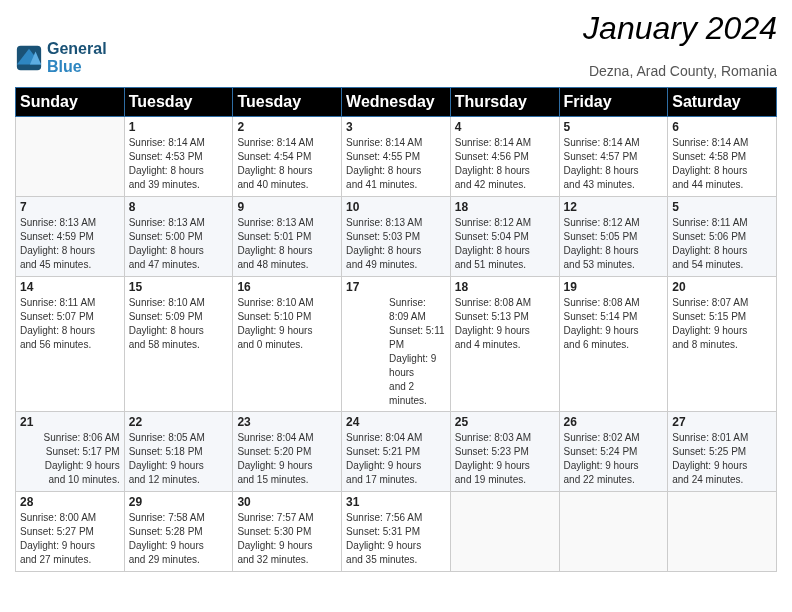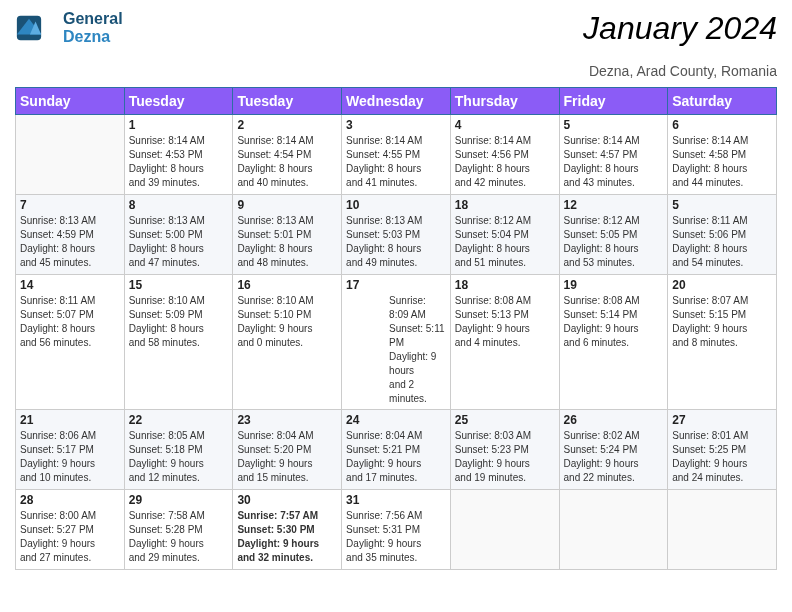--- a/index.html
+++ b/index.html
@@ -17,21 +17,22 @@
     }
     .header {
       display: flex;
       justify-content: space-between;
       align-items: flex-start;
       margin-bottom: 8px;
     }
     .logo {
       display: flex;
       align-items: center;
-      gap: 20px;
+      gap: 4px;
+      margin-top: 30px;
     }
     .logo-icon {
       width: 28px;
       height: 28px;
     }
     .title-block {
       text-align: right;
     }
     .month-title {
       font-size: 32px;
@@ -43,23 +44,23 @@
       font-size: 14px;
       color: #555;
       margin-top: 16px;
     }
     table {
       width: 100%;
       border-collapse: collapse;
       table-layout: fixed;
     }
     thead tr th {
-      background: #8b5cf6;
+      background: #000000;
       color: #fff;
-      font-size: 14px;
+      font-size: 16px;
       font-weight: bold;
       padding: 5px 4px;
       text-align: left;
       border: 1px solid #2e6da4;
     }
     tbody tr {
       background: #fff;
     }
     tbody tr:nth-child(even) {
       background: #f5f7fa;
@@ -94,21 +95,21 @@
 <div class="container">
   <div class="header">
     <div class="logo">
       <svg class="logo-icon" viewBox="0 0 30 30">
         <rect x="2" y="2" width="26" height="26" rx="4" fill="#1a5276"></rect>
         <polygon points="15,5 28,22 2,22" fill="#2e86c1"></polygon>
         <polygon points="22,8 28,22 16,22" fill="#5dade2"></polygon>
       </svg>
       <div>
         <div style="font-size:16px;font-weight:bold;color:#1a5276;">General</div>
-        <div style="font-size:16px;font-weight:bold;color:#2e86c1;">Dezna</div>
+        <div style="font-size:16px;font-weight:bold;color:#2e86c1;">Blue</div>
       </div>
     </div>
     <div class="title-block">
       <div class="month-title">January 2024</div>
       <div class="subtitle">Dezna, Arad County, Romania</div>
     </div>
   </div>
 
   <table>
     <thead>
@@ -266,21 +267,21 @@
             <span class="day-num">20</span>
             <div class="day-info" style="white-space: pre-line;">Sunrise: 8:07 AM
 Sunset: 5:15 PM
 Daylight: 9 hours
 and 8 minutes.</div>
           </td>
         </tr>
         <tr>
           <td>
             <span class="day-num">21</span>
-            <div class="day-info" style="white-space: pre-line;">Sunrise: 8:06 AM
+            <div class="day-info" style="white-space: pre-line; text-align: right;">Sunrise: 8:06 AM
 Sunset: 5:17 PM
 Daylight: 9 hours
 and 10 minutes.</div>
           </td>
           <td>
             <span class="day-num">22</span>
             <div class="day-info" style="white-space: pre-line;">Sunrise: 8:05 AM
 Sunset: 5:18 PM
 Daylight: 9 hours
 and 12 minutes.</div>
@@ -331,21 +332,21 @@
           </td>
           <td>
             <span class="day-num">29</span>
             <div class="day-info" style="white-space: pre-line;">Sunrise: 7:58 AM
 Sunset: 5:28 PM
 Daylight: 9 hours
 and 29 minutes.</div>
           </td>
           <td>
             <span class="day-num">30</span>
-            <div class="day-info" style="white-space: pre-line; font-weight: bold;">Sunrise: 7:57 AM
+            <div class="day-info" style="white-space: pre-line;">Sunrise: 7:57 AM
 Sunset: 5:30 PM
 Daylight: 9 hours
 and 32 minutes.</div>
           </td>
           <td>
             <span class="day-num">31</span>
             <div class="day-info" style="white-space: pre-line;">Sunrise: 7:56 AM
 Sunset: 5:31 PM
 Daylight: 9 hours
 and 35 minutes.</div>

